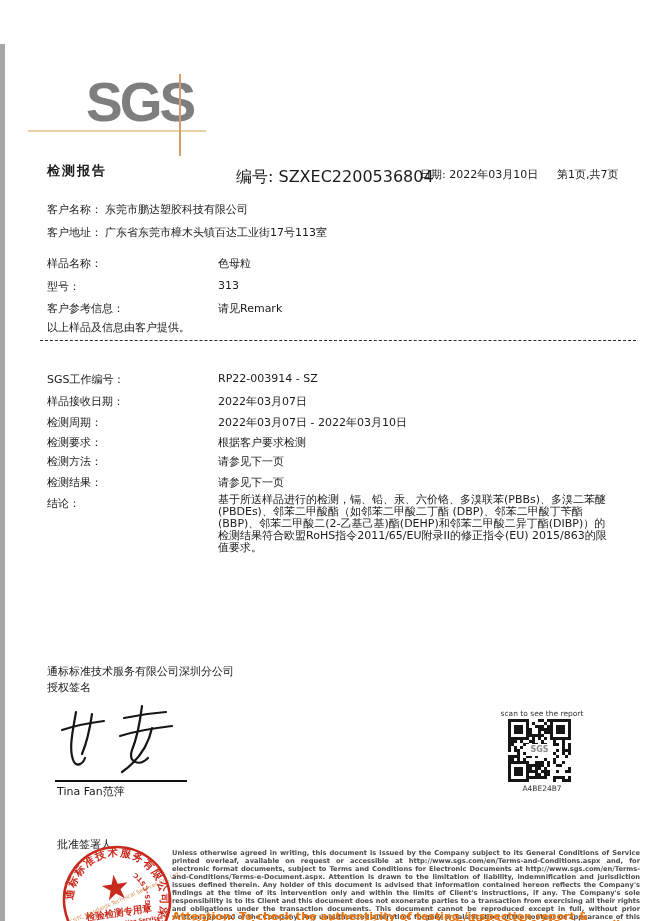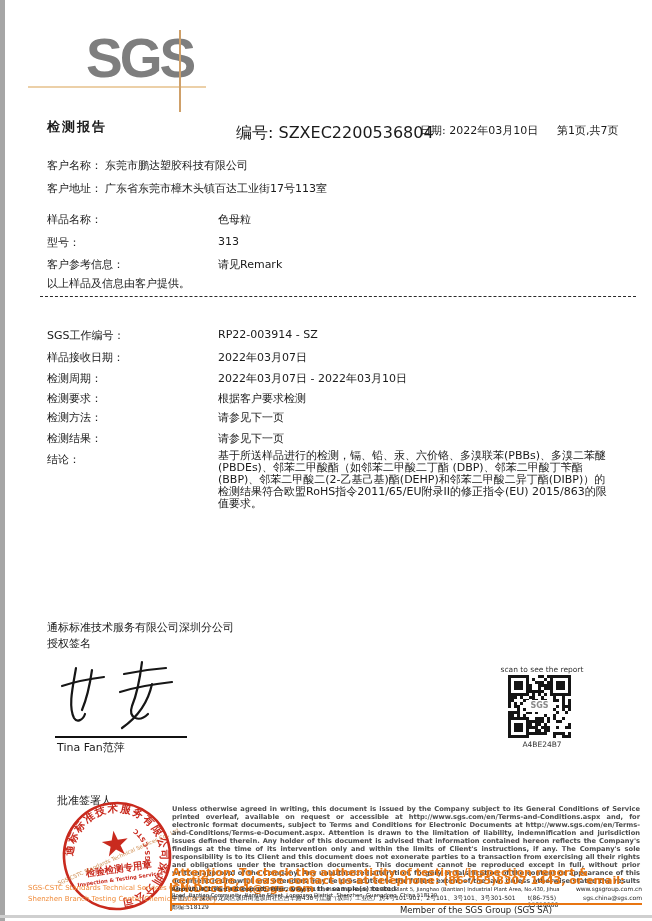--- a/index.html
+++ b/index.html
@@ -1,18 +1,18 @@
 <!DOCTYPE html>
 <html><head>
 <meta charset="utf-8">
 <style>
   * { margin:0; padding:0; box-sizing:border-box; }
   html,body { width:652px; height:921px; background:#ffffff; }
   body { font-family:"DejaVu Sans","Liberation Sans",sans-serif; color:#1a1a1a; position:relative; overflow:hidden; }
-  .page { position:absolute; inset:0; background:#fff; }
+  .page { position:absolute; inset:0; background:#fff;margin-top:44px; }
   .edge-left { position:absolute; left:0; top:0; width:5px; height:921px; background:#a6a6a6; }
   .edge-bottom { position:absolute; left:0; top:915px; width:652px; height:3px; background:#cfcfcf; }
 
   
   .logo-text { position:absolute; left:86px; top:26px; font-size:55px; font-weight:bold; color:#7e7e7e; letter-spacing:-3px; font-family:"Liberation Sans",sans-serif; }
   .logo-hline { position:absolute; left:28px; top:86px; width:178px; height:2px; background:#ecd0a8; }
   .logo-vline { position:absolute; left:179px; top:30px; width:2px; height:82px; background:#cfa069; }
 
   
   .doc-title { position:absolute; left:47px; top:118px; font-size:13px; font-weight:bold; letter-spacing:2px; }

